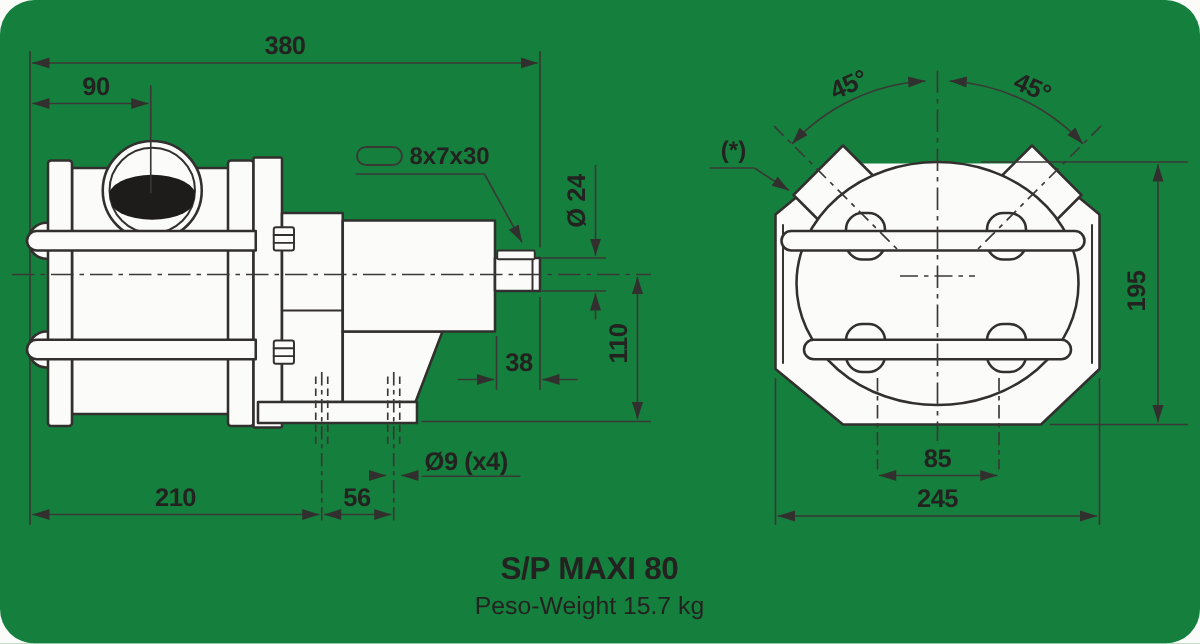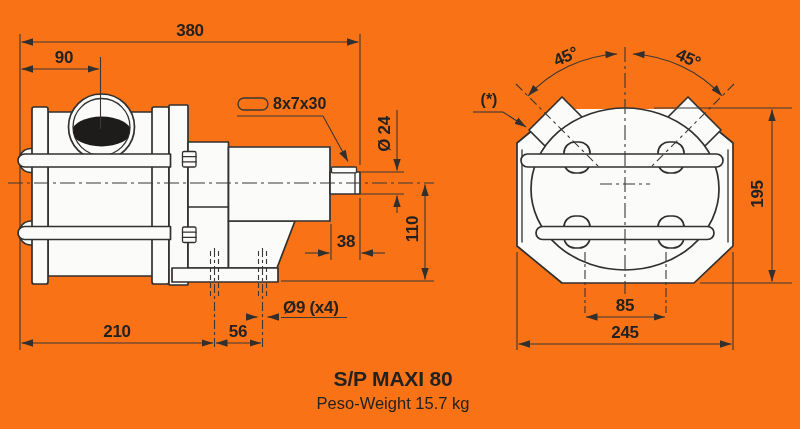--- a/index.html
+++ b/index.html
@@ -1,16 +1,16 @@
 <!DOCTYPE html>
 <html><head>
 <meta charset="utf-8">
 <style>
   html,body{margin:0;padding:0;background:#fbfbfa;}
-  .stage{width:800px;height:429px;position:relative;background:#f97316;}
+  .stage{width:800px;height:429px;position:relative;background:#15803d;border-radius:23px;}
   svg{display:block;}
   
   .ol{fill:#fbfbfa;stroke:#32302e;stroke-width:1.7;stroke-linejoin:round;stroke-linecap:round;}
   .thin{stroke-width:1.3;}
   .nofill{fill:none;}
   
   .dl{stroke:#3a3835;stroke-width:1.1;fill:none;stroke-linecap:butt;}
   text{font-family:"Liberation Sans",sans-serif;fill:#232220;stroke:none;}
   .dim{font-size:17px;font-weight:700;letter-spacing:-0.3px;}
   .note{font-size:16px;font-weight:700;}

